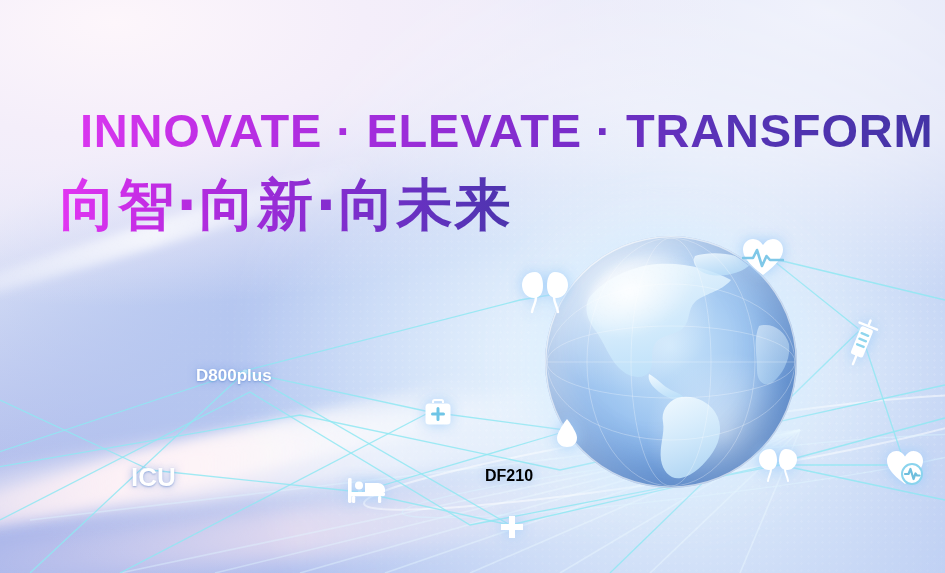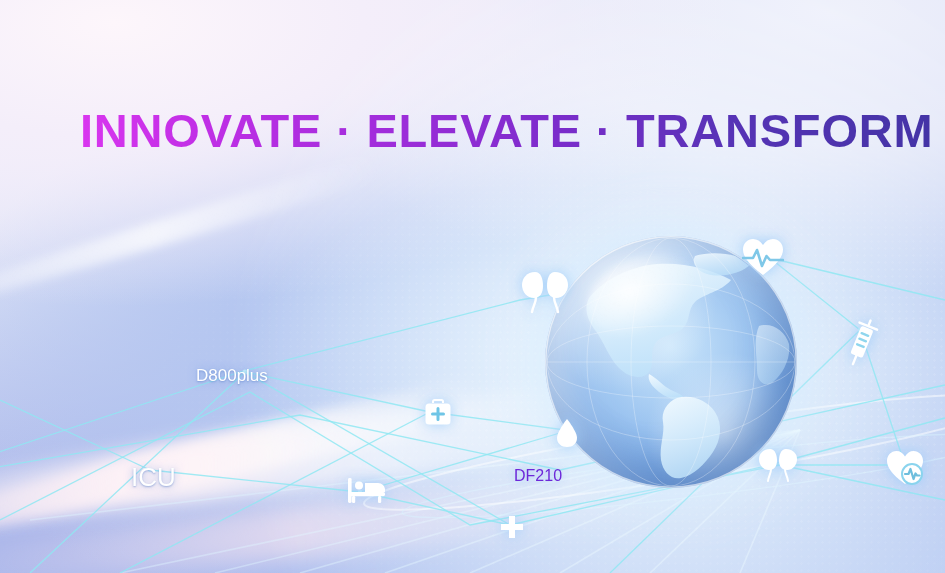--- a/index.html
+++ b/index.html
@@ -118,27 +118,27 @@
     position:absolute;left:60px;top:168px;
     font-size:56px;font-weight:bold;letter-spacing:2px;
     white-space:nowrap;
     font-family:"DejaVu Sans","Liberation Sans",sans-serif;
     background:linear-gradient(90deg,#e235f2 0%,#c32ce4 20%,#9d2bd8 44%,#7b2ecb 66%,#5c33bb 86%,#4b34ac 100%);
     -webkit-background-clip:text;background-clip:text;
     color:transparent;-webkit-text-fill-color:transparent;
   }
 
   .tag{
-    position:absolute;color:#ffffff;font-weight:normal;white-space:nowrap;
+    position:absolute;color:#ffffff;font-weight:bold;white-space:nowrap;
     text-shadow:0 0 9px rgba(120,160,230,.75), 0 1px 2px rgba(70,110,190,.5);
     text-align:right;
   }
   #tag-d800plus{left:196px;top:366px;font-size:17px;}
   #tag-icu{left:131px;top:462px;font-size:26px;}
-  #tag-df210{left:514px;top:467px;font-size:16px;color:#6d28d9;text-shadow:0 0 10px rgba(150,190,240,.9);}
+  #tag-df210{left:485px;top:467px;font-size:16px;color:#000000;text-shadow:0 0 10px rgba(150,190,240,.9);}
 
   
   .med-icon{
     position:absolute;
     filter:drop-shadow(0 0 7px rgba(160,205,250,.95));
   }
   .med-icon svg{display:block;}
   #icon-kidneys-left   {left:519px;top:270px;}
   #icon-heart-pulse-top{left:742px;top:238px;}
   #icon-syringe        {left:845px;top:318px;}
@@ -335,18 +335,19 @@
 
   <div class="med-icon" id="icon-heart-monitor">
     <svg width="38" height="36" viewBox="0 0 38 36" fill="#ffffff">
       <path d="M19 34 C5 24 1 16.5 1 10.8 C1 5.3 5.2 1 10.4 1 C14.1 1 17 3 19 6.5 C21 3 23.9 1 27.6 1 C32.8 1 37 5.3 37 10.8 C37 16.5 33 24 19 34 Z"></path>
       <circle cx="26" cy="24" r="10" fill="#ffffff" stroke="#8ad4ee" stroke-width="2"></circle>
       <path d="M19 24 L22.5 24 L24.5 19 L27.5 29 L29.5 23.5 L31 25.5 L33.5 25.5" stroke="#6fbedd" stroke-width="2.2" fill="none" stroke-linejoin="round" stroke-linecap="round"></path>
     </svg>
   </div>
 
   <div id="headline">INNOVATE · ELEVATE · TRANSFORM</div>
+  <div id="subhead">向智·向新·向未来</div>
 
   <div class="tag" id="tag-d800plus">D800plus</div>
   <div class="tag" id="tag-icu">ICU</div>
   <div class="tag" id="tag-df210">DF210</div>
 
 </div>
 
 </body></html>

